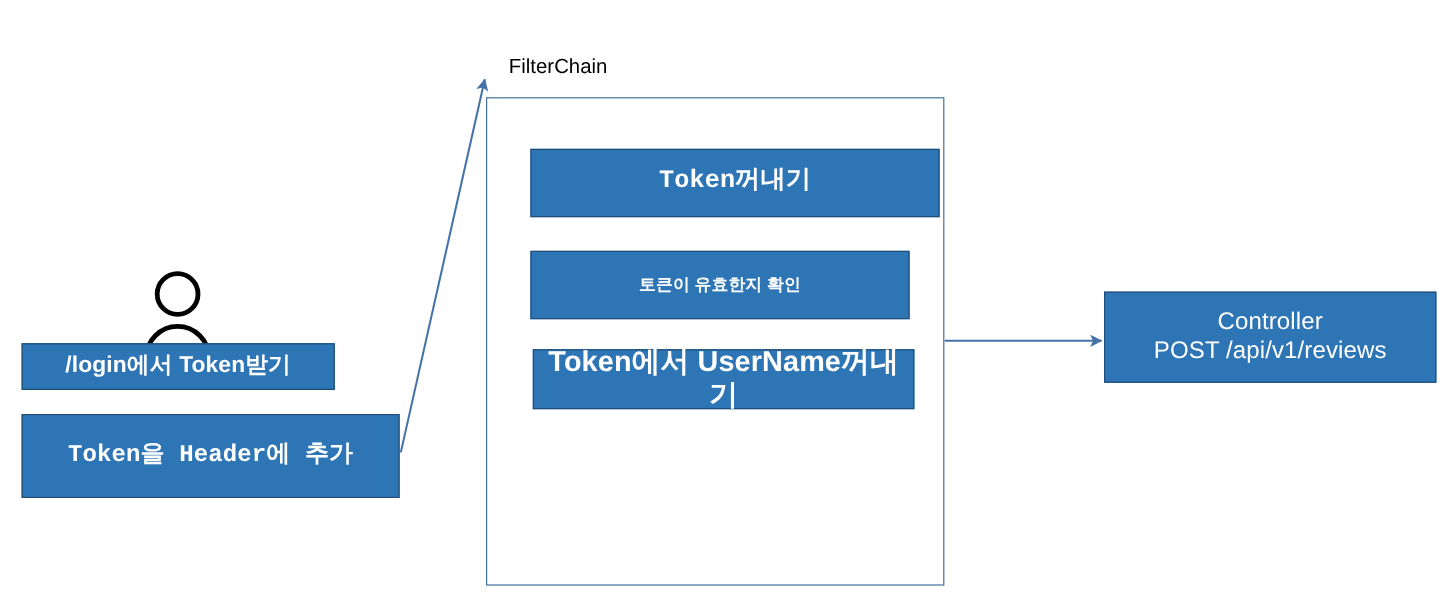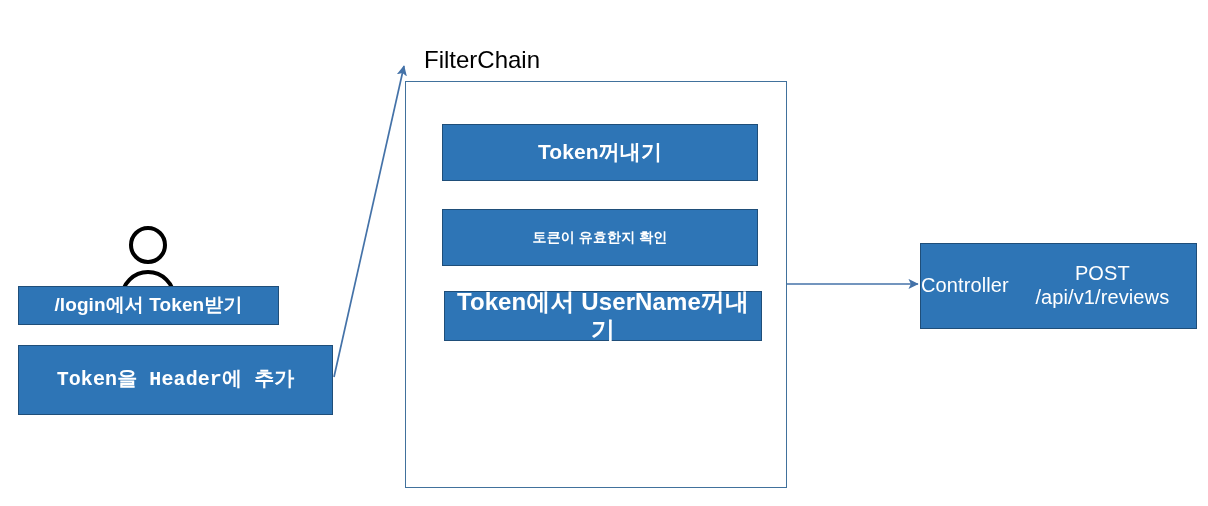--- a/index.html
+++ b/index.html
@@ -51,38 +51,38 @@
     pointer-events: none;
   }
   
   #filterchain-frame {
     left: 405px;
     top: 81px;
     width: 382px;
     height: 407px;
   }
   
-  #step-1 { left: 442px; top: 124px; width: 316px; height: 57px; font-size: 21px; }
+  #step-1 { left: 442px; top: 124px; width: 341px; height: 57px; font-size: 21px; font-family: Liberation Mono, monospace; }
   #step-2 { left: 442px; top: 209px; width: 316px; height: 57px; font-size: 14px; }
   #step-3 { left: 444px; top: 291px; width: 318px; height: 50px; font-size: 24px; }
   #step-4 { left: 446px; top: 389px; width: 316px; height: 50px; font-size: 21px; }
   
   #client-box-1 { left: 18px; top: 286px; width: 261px; height: 39px; font-size: 19px; }
   #client-box-2 { left: 18px; top: 345px; width: 315px; height: 70px; font-size: 20px; font-family: Liberation Mono, monospace; }
   
   #controller-box {
-    left: 920px; top: 243px; width: 277px; height: 86px;
-    font-size: 20px; font-weight: normal; flex-direction: row;
+    left: 920px; top: 243px; width: 277px; height: 76px;
+    font-size: 20px; font-weight: normal; flex-direction: column;
   }
   #controller-box .line { display: block; }
   
   #filterchain-label {
     left: 424px;
     top: 46px;
-    font-size: 24px;
+    font-size: 17px;
   }
   .user-icon {
     position: absolute;
     left: 118px;
     top: 218px;
     width: 62px;
     height: 82px;
   }
 </style>
 </head>

